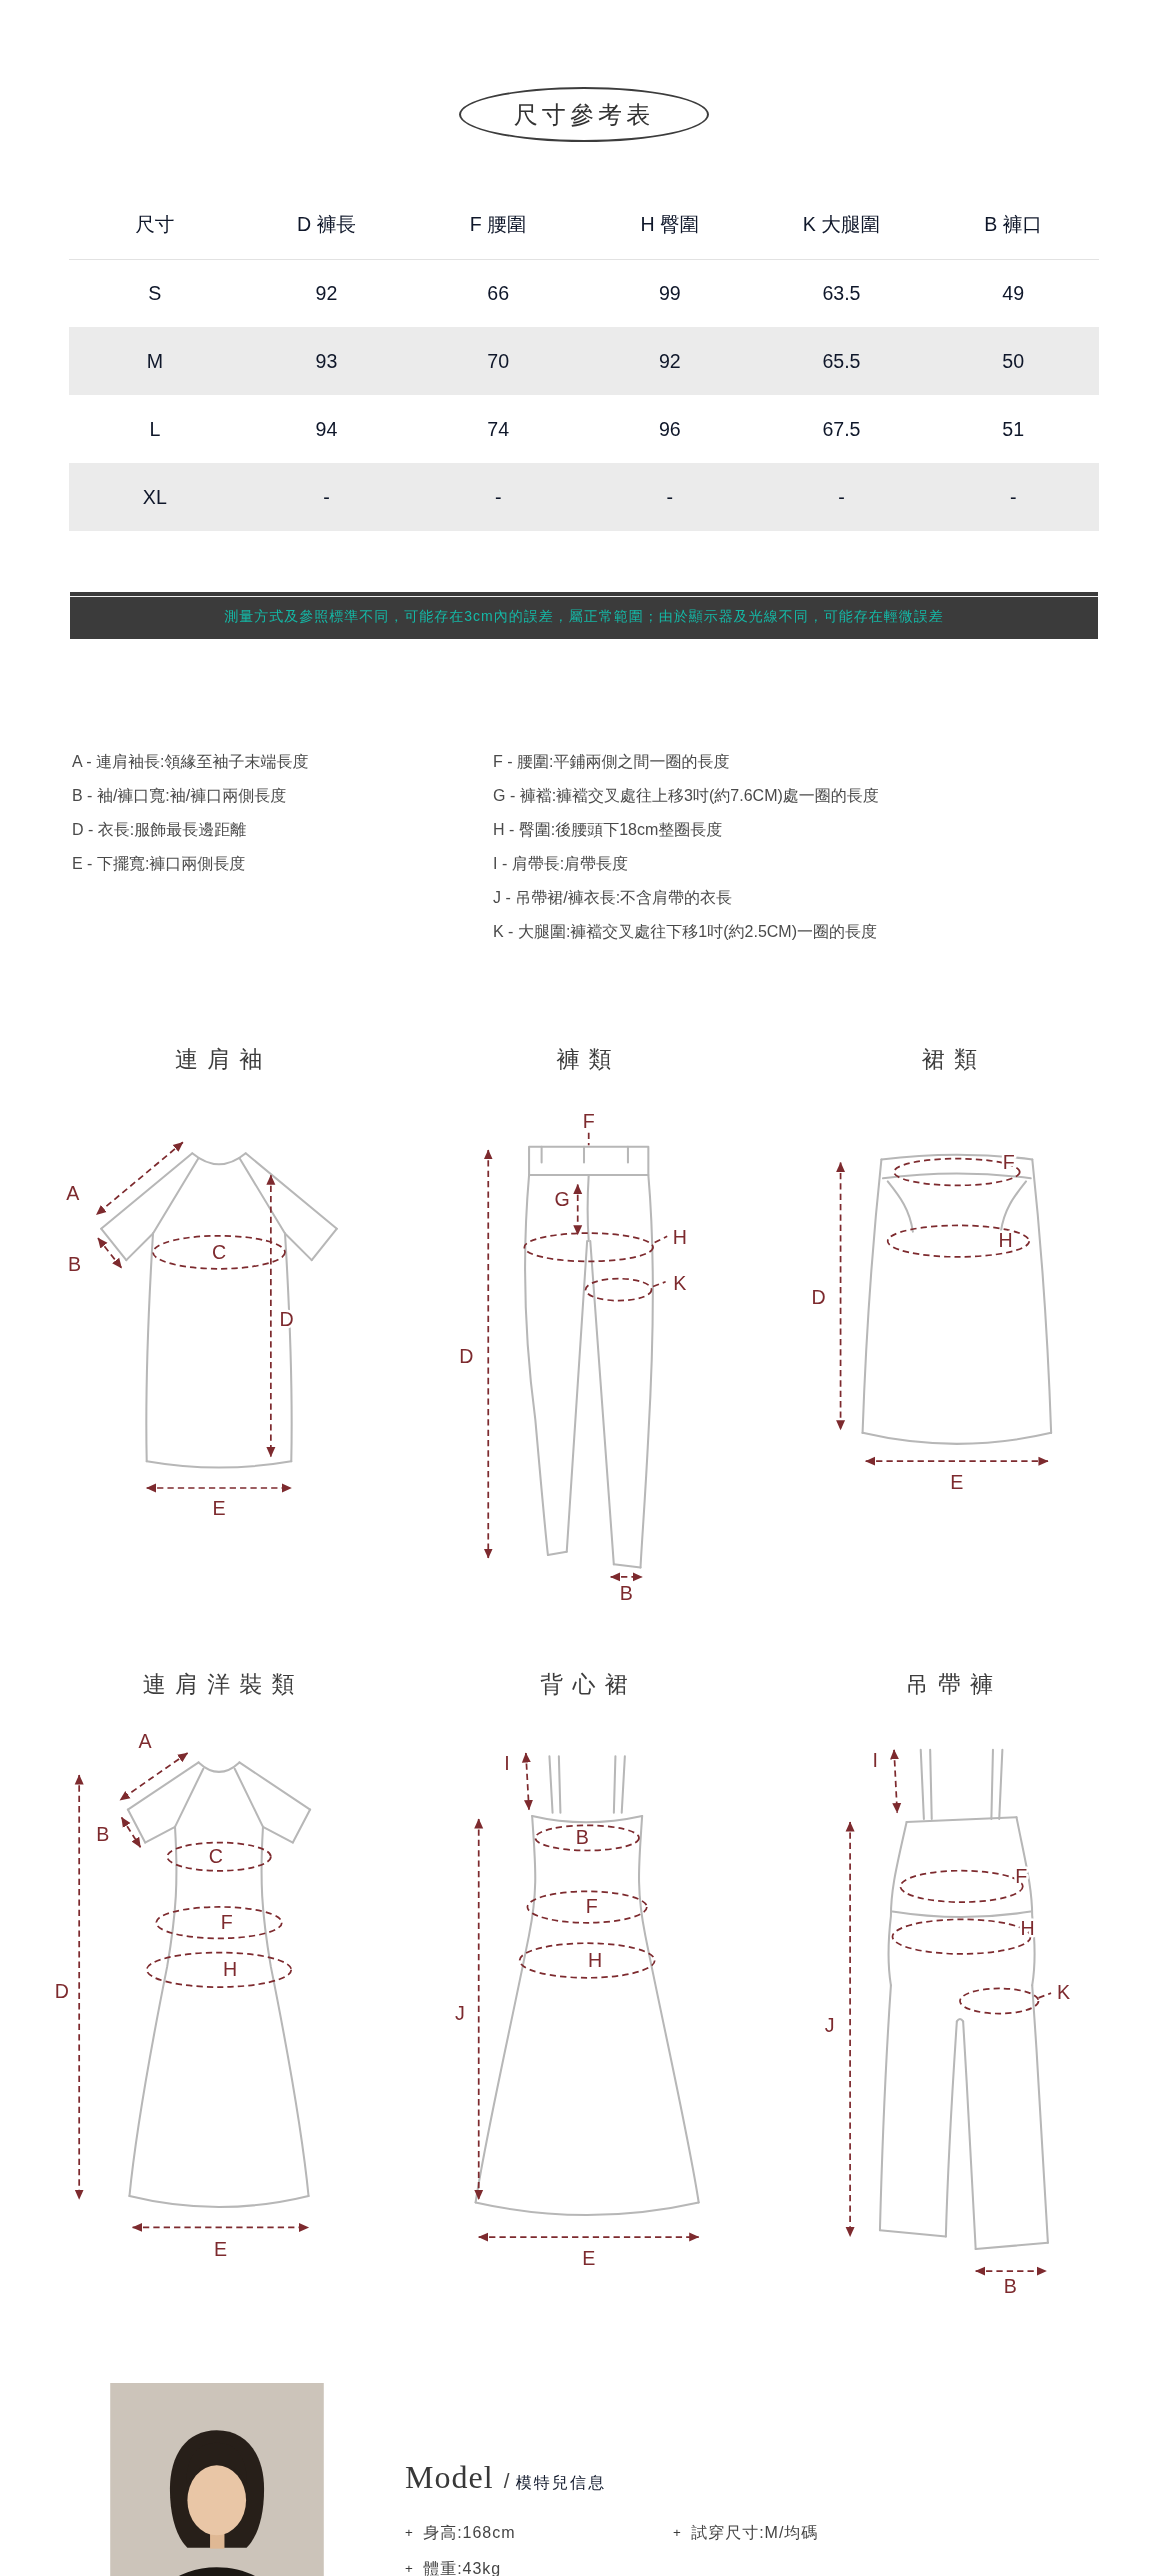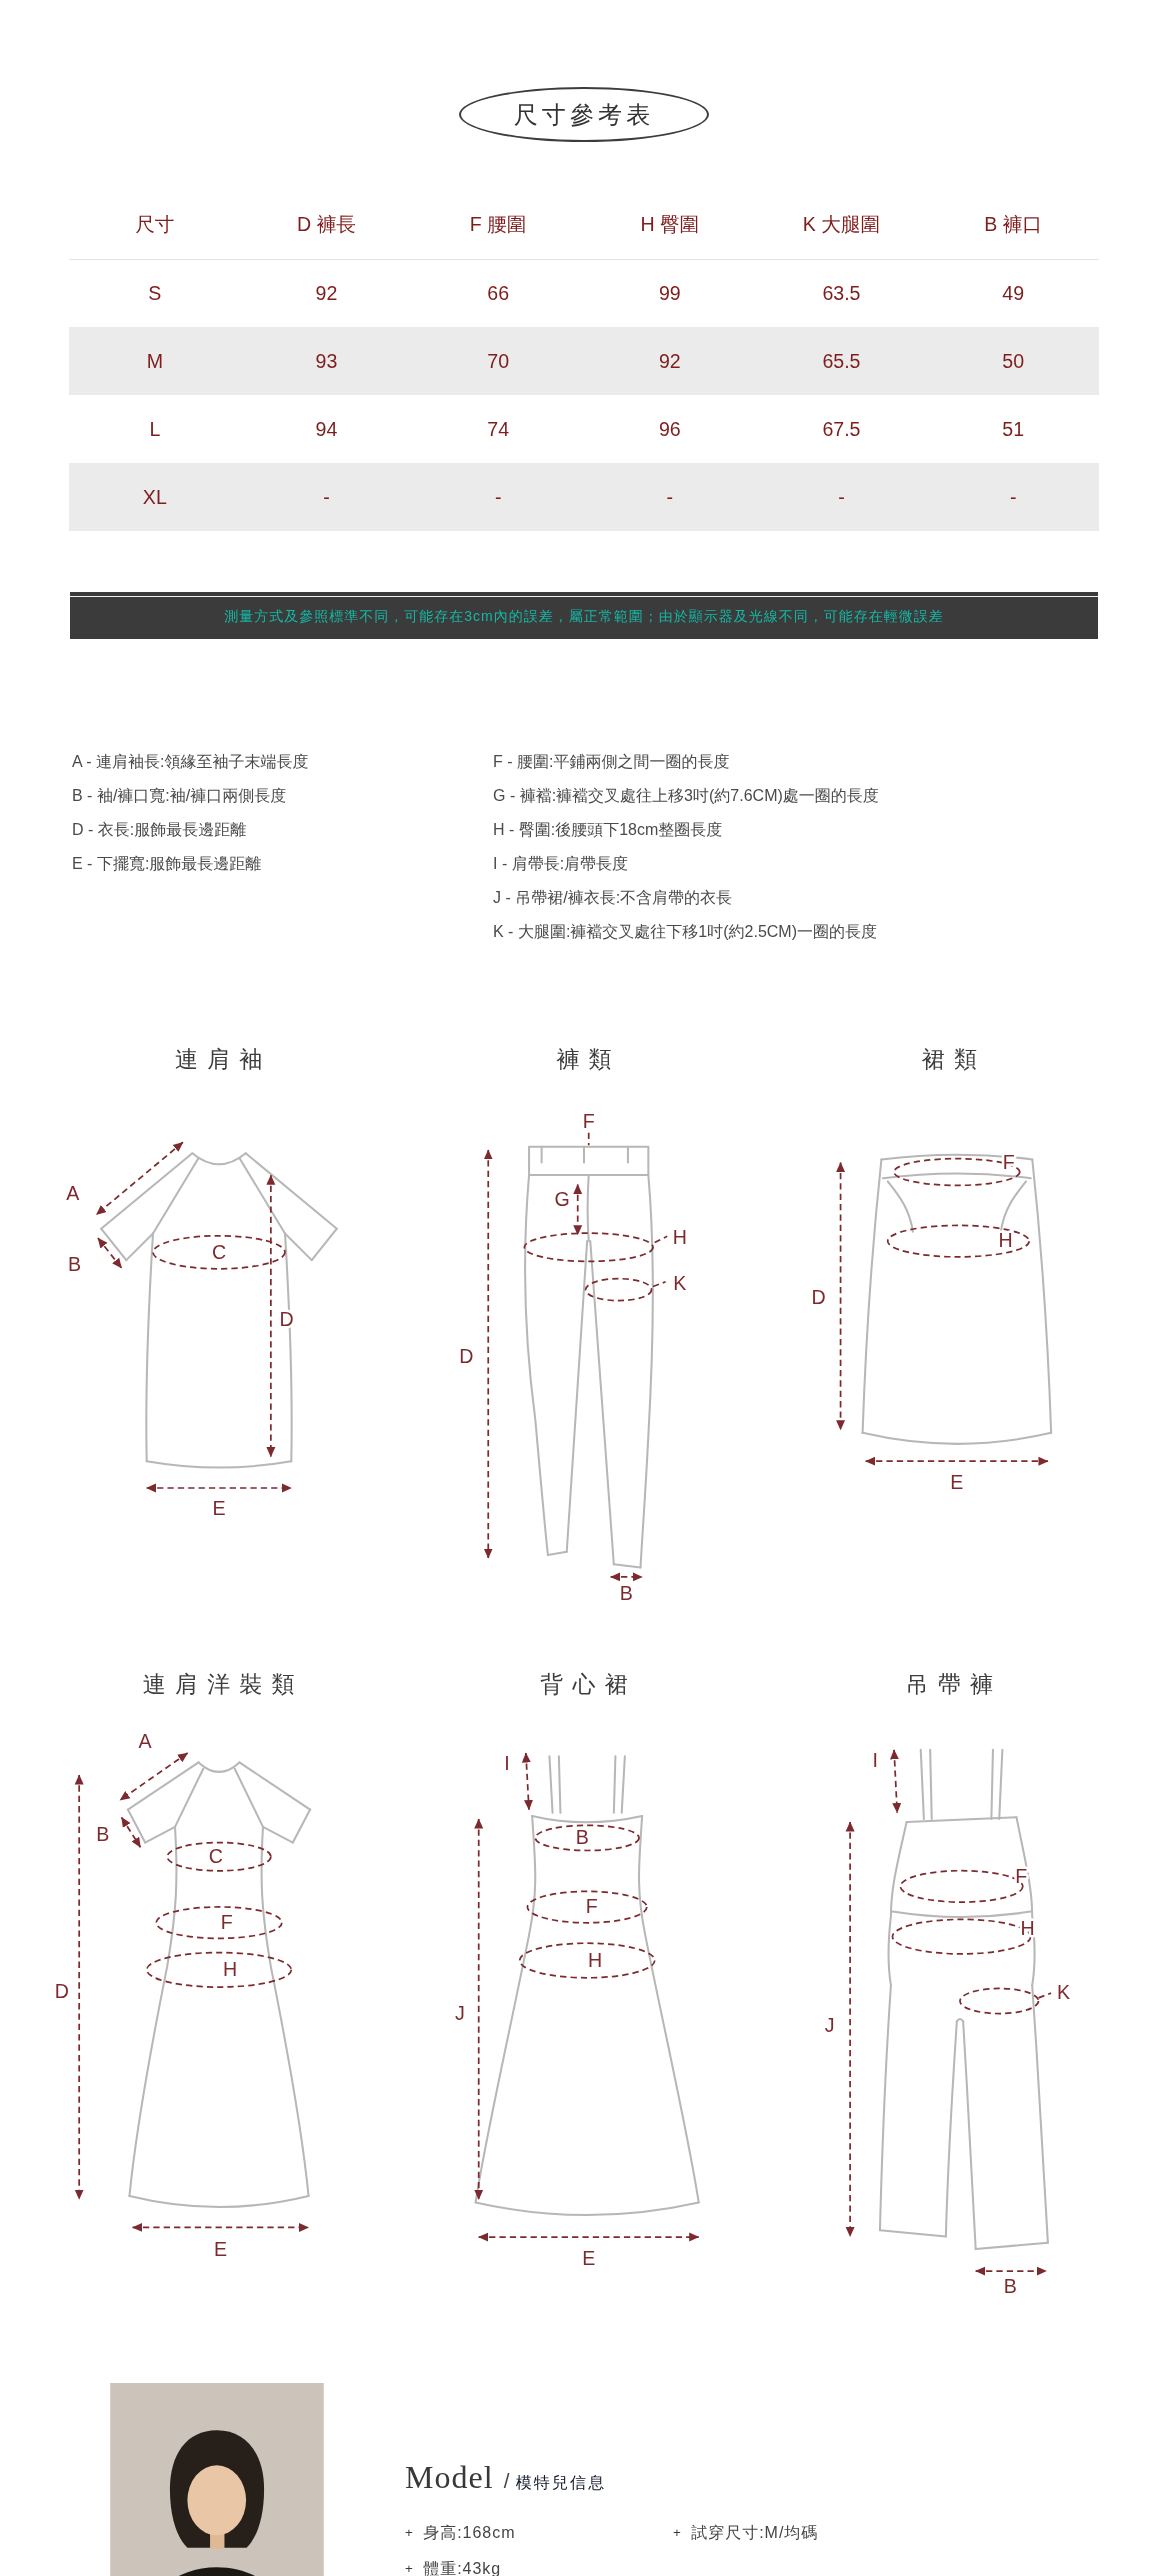--- a/index.html
+++ b/index.html
@@ -9,21 +9,21 @@
 
   
   .title-wrap { display:flex; justify-content:center; }
   .title-oval { width:250px; height:55px; border:2.1px solid #3c3c3c; border-radius:50%;
                 display:flex; align-items:center; justify-content:center; }
   .title-oval span { font-size:24px; letter-spacing:4.1px; color:#333; }
 
   
   table.size-table { width:1030px; margin:49px auto 0; border-collapse:collapse; table-layout:fixed; }
   .size-table th, .size-table td { height:68px; text-align:center; font-weight:normal;
-                font-size:19.6px; color:#7f1d1d; }
+                font-size:19.6px; color:#0f172a; }
   .size-table thead th { border-bottom:1px solid #e2e2e2; }
   .size-table tbody tr:nth-child(even) { background:#ebebeb; }
 
   
   .banner { margin:61px 70px 0; background:#3b3b3b; color:#14b8a6; text-align:center;
             padding:15.5px 0 13.4px; font-size:14px; letter-spacing:1px; position:relative; }
   .banner::before { content:""; position:absolute; left:0; right:0; top:4.1px; height:1px;
             background:rgba(255,255,255,.92); }
 
   
@@ -126,21 +126,21 @@
     </tbody>
   </table>
 
   <div class="banner">測量方式及參照標準不同，可能存在3cm內的誤差，屬正常範圍；由於顯示器及光線不同，可能存在輕微誤差</div>
 
   <div class="legend">
     <div class="legend-col left">
       <div>A - 連肩袖長:領緣至袖子末端長度</div>
       <div>B - 袖/褲口寬:袖/褲口兩側長度</div>
       <div>D - 衣長:服飾最長邊距離</div>
-      <div>E - 下擺寬:服飾最長邊距離</div>
+      <div>E - 下擺寬:褲口兩側長度</div>
     </div>
     <div class="legend-col right">
       <div>F - 腰圍:平鋪兩側之間一圈的長度</div>
       <div>G - 褲襠:褲襠交叉處往上移3吋(約7.6CM)處一圈的長度</div>
       <div>H - 臀圍:後腰頭下18cm整圈長度</div>
       <div>I - 肩帶長:肩帶長度</div>
       <div>J - 吊帶裙/褲衣長:不含肩帶的衣長</div>
       <div>K - 大腿圍:褲襠交叉處往下移1吋(約2.5CM)一圈的長度</div>
     </div>
   </div>

